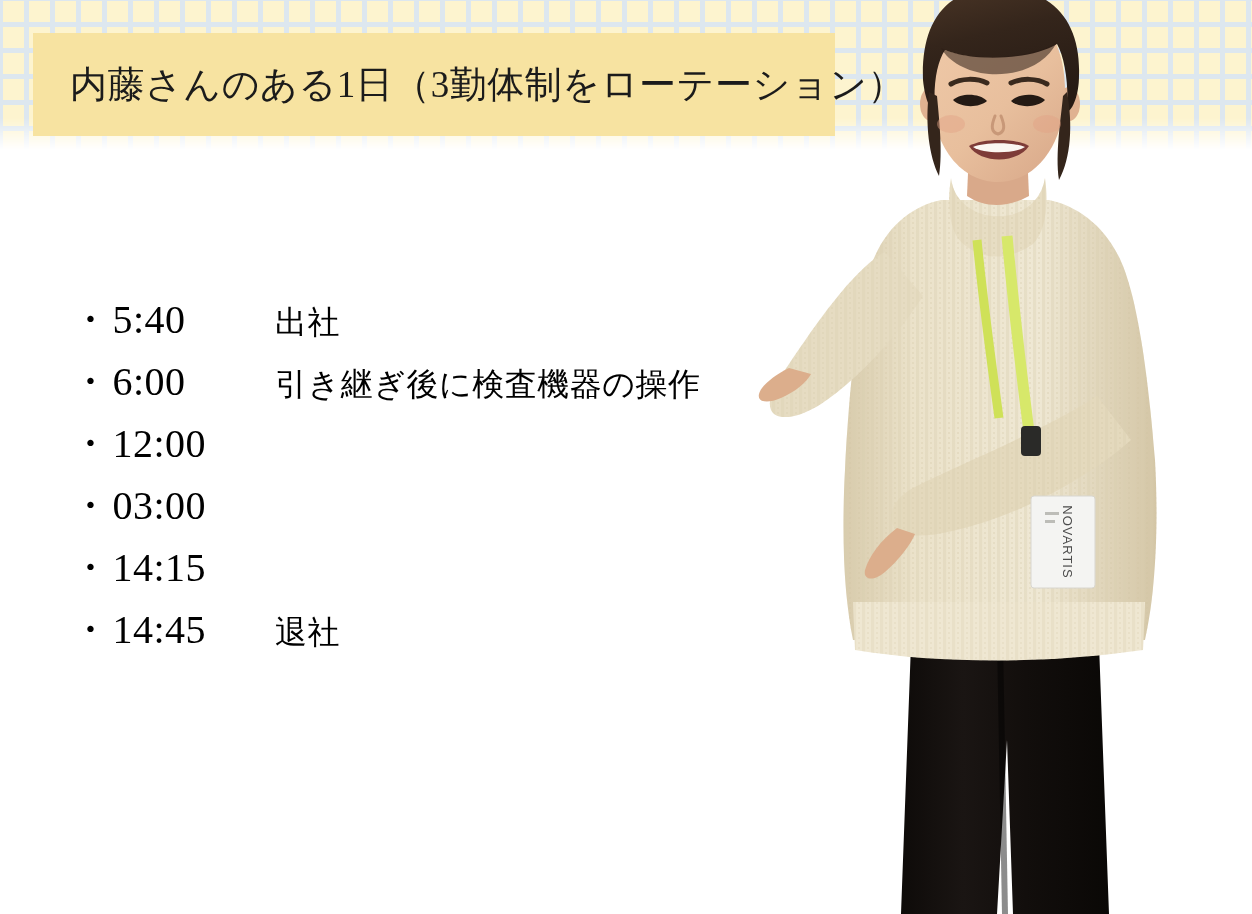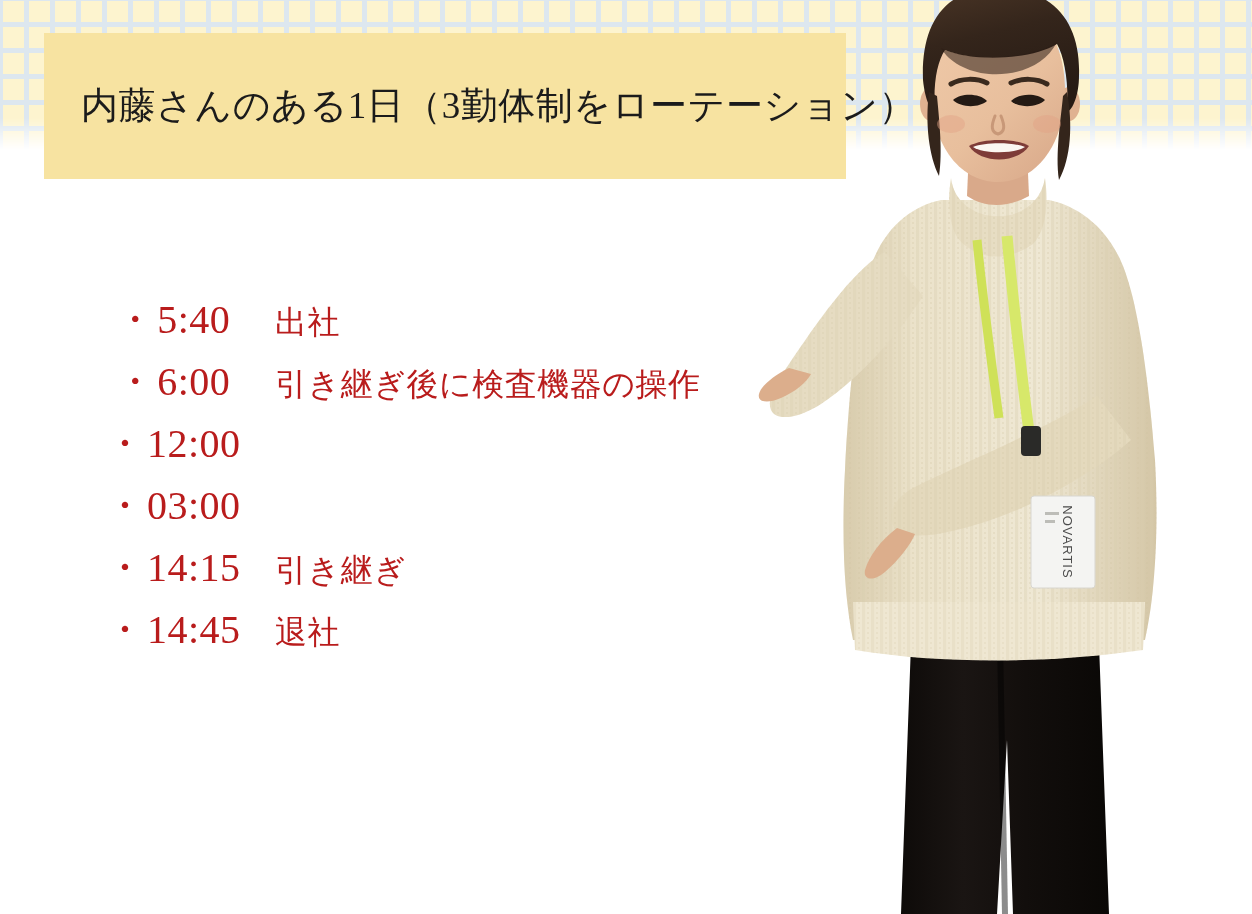--- a/index.html
+++ b/index.html
@@ -36,23 +36,22 @@
     -webkit-mask-image: linear-gradient(to bottom, #000 0px, #000 118px, rgba(0,0,0,0) 150px);
     mask-image: linear-gradient(to bottom, #000 0px, #000 118px, rgba(0,0,0,0) 150px);
   }
 
   
   .title-band {
     position: absolute;
     left: 33px;
     top: 33px;
     width: 802px;
-    height: 146px;
+    height: 103px;
     background: #f7e3a1;
-    margin-left: 11px;
   }
   .title-text {
     position: absolute;
     left: 37px;
     top: 50%;
     transform: translateY(-50%);
     font-size: 37px;
     line-height: 1.25;
     color: #1b1b1b;
     letter-spacing: 0.5px;
@@ -64,22 +63,21 @@
   .schedule {
     position: absolute;
     left: 70px;
     top: 292px;
     width: 800px;
   }
   .schedule-row {
     display: flex;
     align-items: baseline;
     height: 62px;
-    color: #b91c1c;
-    text-align: center;
+    color: #000000;
   }
   .row-time {
     width: 205px;
     flex: 0 0 205px;
     font-size: 40px;
     letter-spacing: 0.5px;
     white-space: nowrap;
     font-family: "Liberation Serif", "DejaVu Serif", serif;
   }
   .row-bullet {
@@ -129,21 +127,20 @@
     <div class="schedule-row">
       <div class="row-time"><span class="row-bullet">・</span><span>12:00</span></div>
     </div>
 
     <div class="schedule-row">
       <div class="row-time"><span class="row-bullet">・</span><span>03:00</span></div>
     </div>
 
     <div class="schedule-row">
       <div class="row-time"><span class="row-bullet">・</span><span>14:15</span></div>
-      <div class="row-label">引き継ぎ</div>
     </div>
 
     <div class="schedule-row">
       <div class="row-time"><span class="row-bullet">・</span><span>14:45</span></div>
       <div class="row-label">退社</div>
     </div>
 
   </div>
 
   <div class="photo">

